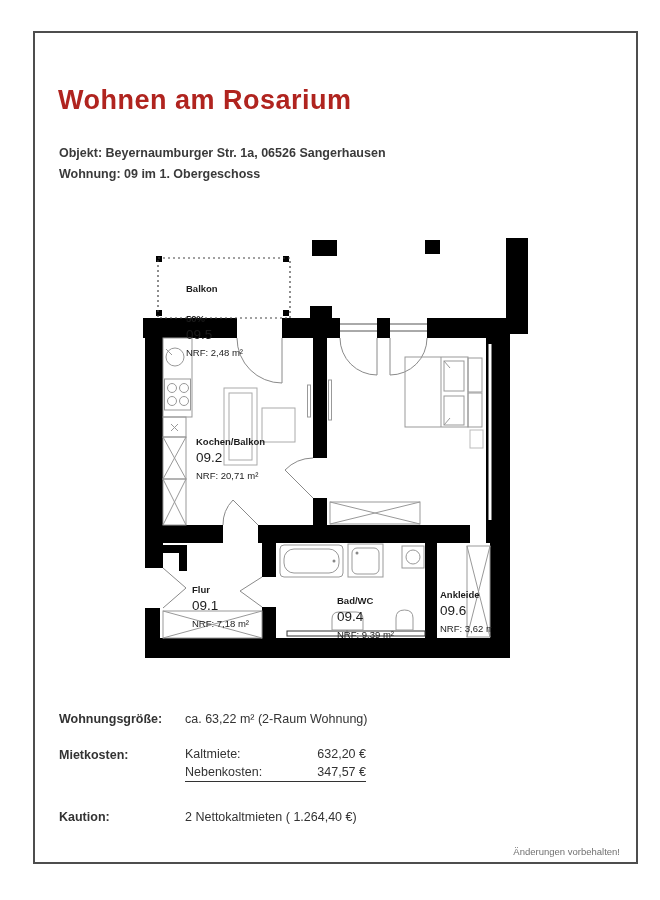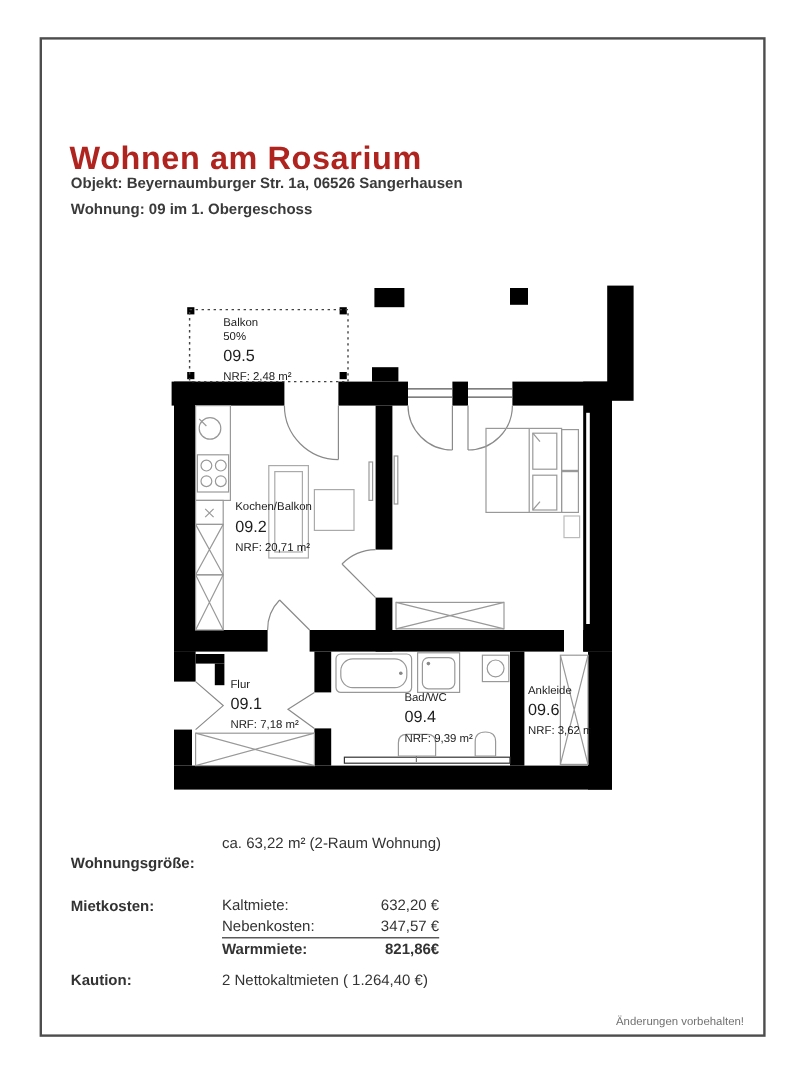--- a/index.html
+++ b/index.html
@@ -1,26 +1,26 @@
 <!DOCTYPE html>
 <html><head>
 <meta charset="utf-8">
 <style>
   html,body{margin:0;padding:0;background:#fff;}
   .canvas{position:relative;width:660px;height:900px;background:#fff;overflow:hidden;
           font-family:"Liberation Sans",sans-serif;}
   .border-frame{position:absolute;left:33px;top:31px;width:601px;height:829px;
                 border:2px solid #4d4d4d;background:#fff;}
   .title{position:absolute;left:58px;top:85px;font-size:27px;font-weight:bold;
-         color:#b0241f;letter-spacing:0.5px;margin-top:32px;}
+         color:#b0241f;letter-spacing:0.5px;}
   .obj{position:absolute;left:59px;top:143px;font-size:12.5px;font-weight:bold;
        color:#3a3a3a;line-height:20.5px;}
   .floorplan-svg{position:absolute;left:137px;top:237px;}
   .room-label{position:absolute;color:#1c1c1c;}
-  .rname,.rsub{font-weight:normal;font-size:9.5px;line-height:11px;}
+  .rname,.rsub{font-weight:bold;font-size:9.5px;line-height:11px;margin-top:19px;}
   .rnum{font-size:13.5px;line-height:16px;margin-top:3px;}
   .rarea{font-size:9.5px;line-height:12px;margin-top:4px;white-space:nowrap;}
   .label-balkon{left:186px;top:264px;}
   .label-kochen{left:196px;top:417px;}
   .label-schlafen{left:362px;top:415px;}
   .label-flur{left:192px;top:565px;}
   .label-bad{left:337px;top:576px;}
   .label-ankleide{left:440px;top:570px;width:52px;overflow:hidden;}
   .sum-label{position:absolute;font-weight:bold;font-size:12.5px;color:#333;}
   .sum-value{position:absolute;font-size:12.5px;color:#333;}
@@ -171,35 +171,31 @@
     <div class="rnum">09.4</div>
     <div class="rarea">NRF: 9,39 m²</div>
   </div>
   <div class="room-label label-ankleide">
     <div class="rname">Ankleide</div>
     <div class="rnum">09.6</div>
     <div class="rarea">NRF: 3,62 m²</div>
   </div>
 
   <div class="sum-label" style="left:59px;top:712px">Wohnungsgröße:</div>
-  <div class="sum-value" style="left:185px;top:696px">ca. 63,22 m² (2-Raum Wohnung)</div>
+  <div class="sum-value" style="left:185px;top:712px">ca. 63,22 m² (2-Raum Wohnung)</div>
 
   <div class="sum-label" style="left:59px;top:748px">Mietkosten:</div>
   <div class="rent-table">
     <div class="rent-row">
       <span>Kaltmiete:</span>
       <span>632,20 €</span>
     </div>
     <div class="rent-row underlined">
       <span>Nebenkosten:</span>
       <span>347,57 €</span>
     </div>
-    <div class="rent-row bold">
-      <span>Warmmiete:</span>
-      <span>821,86€</span>
-    </div>
   </div>
 
   <div class="sum-label" style="left:59px;top:810px">Kaution:</div>
   <div class="sum-value" style="left:185px;top:810px">2  Nettokaltmieten ( 1.264,40 €)</div>
 
   <div class="footer-note">Änderungen vorbehalten!</div>
 </div>
 
 </body></html>

